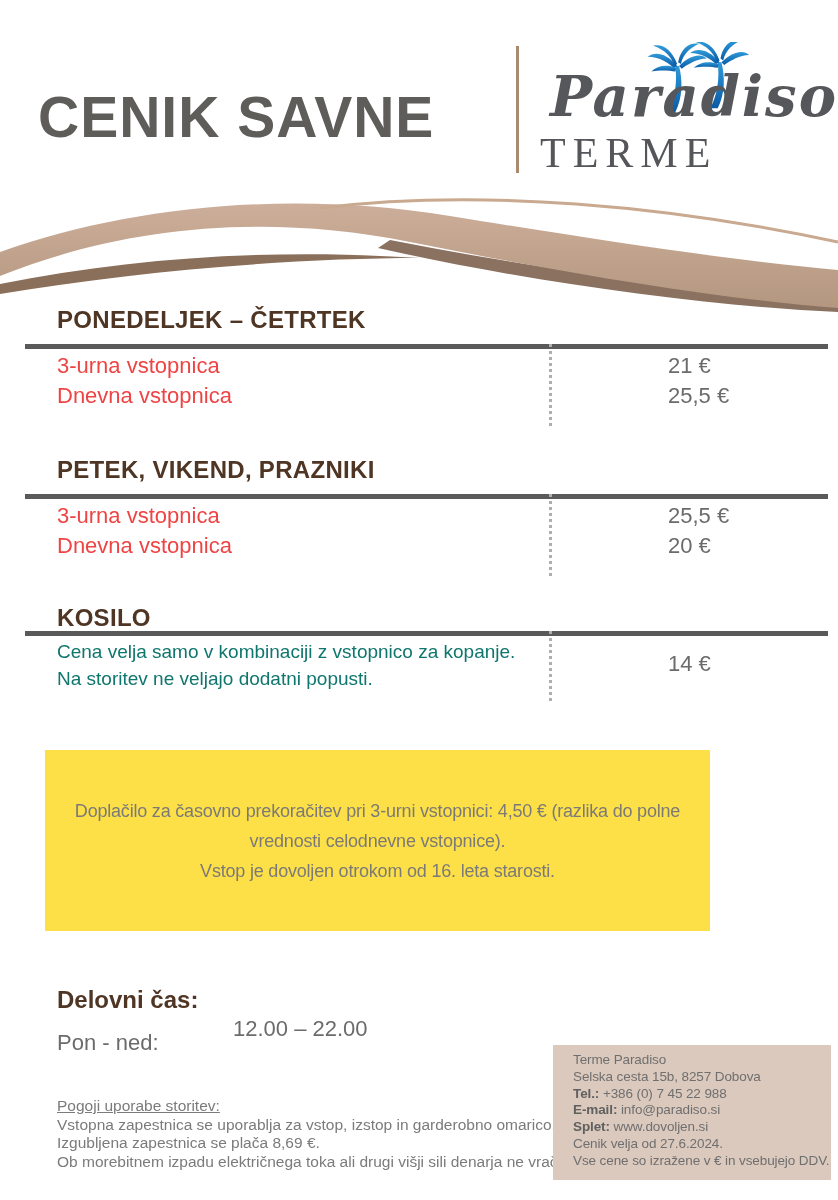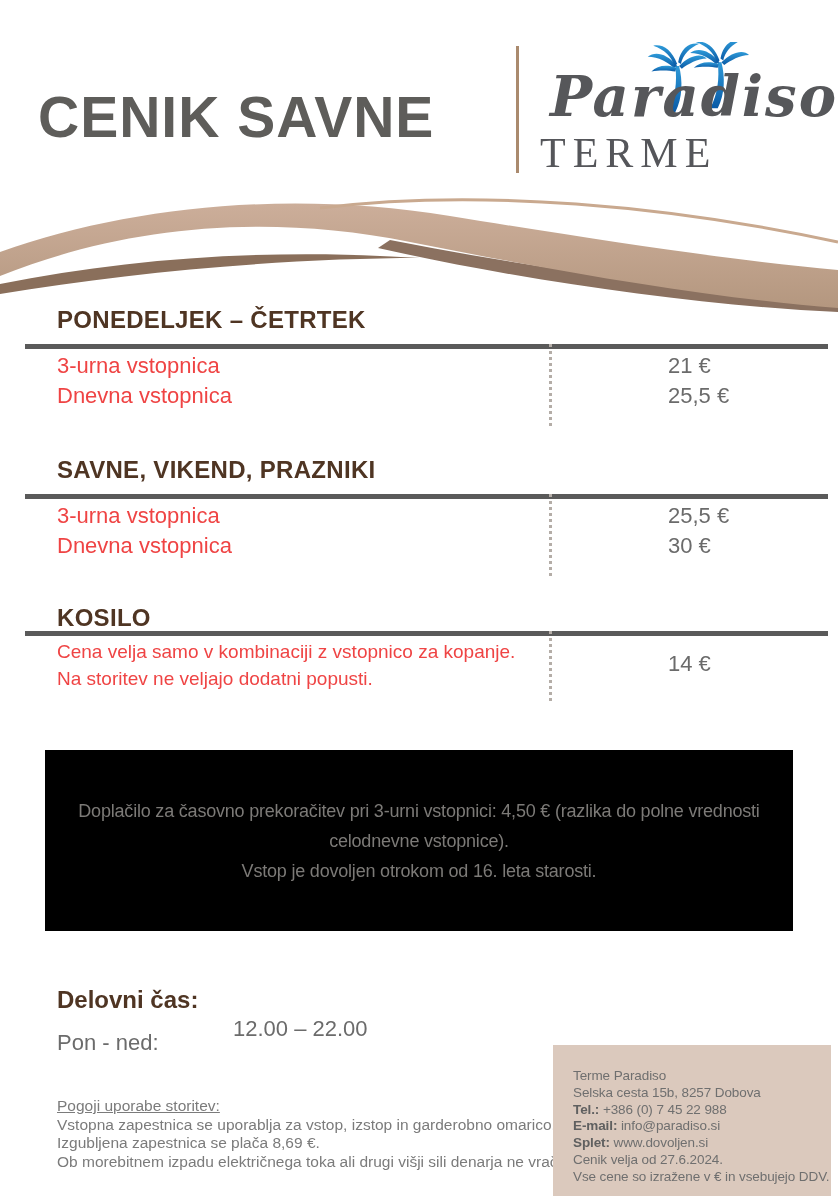--- a/index.html
+++ b/index.html
@@ -22,42 +22,42 @@
   
   .wave{position:absolute;left:0;top:186px;width:838px;height:128px;}
 
   
   .sec-heading{position:absolute;left:57px;font-size:24px;font-weight:700;
                color:#4f3523;letter-spacing:.3px;white-space:nowrap;}
   .bar{position:absolute;left:25px;width:803px;height:5px;background:#5a5a5a;}
   .dotted{position:absolute;left:549px;width:0;border-left:3px dotted #b4ada7;}
   .row-label{position:absolute;left:57px;font-size:22px;color:#ef4444;white-space:nowrap;}
   .price{position:absolute;left:650px;font-size:22px;color:#6b6b6b;white-space:nowrap;margin-left:18px;}
-  .note-line{position:absolute;left:57px;font-size:19px;color:#ef4444;white-space:nowrap;}
+  .note-line{position:absolute;left:57px;font-size:19px;color:#0f766e;white-space:nowrap;}
 
   
-  .info-box{position:absolute;left:45px;top:750px;width:748px;height:181px;
-            background:#000000;display:flex;flex-direction:column;justify-content:center;
+  .info-box{position:absolute;left:45px;top:750px;width:665px;height:181px;
+            background:#fde047;display:flex;flex-direction:column;justify-content:center;
             box-sizing:border-box;padding:0 12px;}
   .info-box p{margin:0;text-align:center;font-size:18px;line-height:30px;
               color:#7c7a77;letter-spacing:-0.2px;}
 
   
   .hours-heading{position:absolute;left:57px;top:986px;font-size:24px;font-weight:700;color:#4f3523;}
   .hours-days{position:absolute;left:57px;top:1014px;font-size:22px;color:#6b6b6b;margin-top:16px;}
   .hours-time{position:absolute;left:233px;top:1016px;font-size:22px;color:#6b6b6b;}
 
   
   .terms{position:absolute;left:57px;top:1097px;font-size:15.5px;line-height:18.6px;color:#7b7b7b;}
   .terms .t-head{text-decoration:underline;}
   .terms div{white-space:nowrap;}
 
   
   .contact-box{position:absolute;left:553px;top:1045px;width:278px;min-height:133px;
-               background:#dbc9bd;box-sizing:border-box;padding:23px 8px 10px 20px;
+               background:#dbc9bd;box-sizing:border-box;padding:7px 8px 10px 20px;
                font-size:13.5px;line-height:16.8px;color:#6f6f6f;letter-spacing:-0.1px;}
   .contact-box div{white-space:nowrap;}
   .contact-box b{font-weight:700;color:#606060;}
 </style>
 </head>
 <body>
 
 <div class="page">
 
   <div class="title">CENIK SAVNE</div>
@@ -101,27 +101,27 @@
   </svg>
 
   <div class="sec-heading" style="top:306px">PONEDELJEK – ČETRTEK</div>
   <div class="bar" style="top:344px"></div>
   <div class="dotted" style="top:344px;height:82px"></div>
   <div class="row-label" style="top:353px">3-urna vstopnica</div>
   <div class="price" style="top:353px">21 €</div>
   <div class="row-label" style="top:383px">Dnevna vstopnica</div>
   <div class="price" style="top:383px">25,5 €</div>
 
-  <div class="sec-heading" style="top:456px">SAVNE, VIKEND, PRAZNIKI</div>
+  <div class="sec-heading" style="top:456px">PETEK, VIKEND, PRAZNIKI</div>
   <div class="bar" style="top:494px"></div>
   <div class="dotted" style="top:494px;height:82px"></div>
   <div class="row-label" style="top:503px">3-urna vstopnica</div>
   <div class="price" style="top:503px">25,5 €</div>
   <div class="row-label" style="top:533px">Dnevna vstopnica</div>
-  <div class="price" style="top:533px">30 €</div>
+  <div class="price" style="top:533px">20 €</div>
 
   <div class="sec-heading" style="top:604px">KOSILO</div>
   <div class="bar" style="top:631px"></div>
   <div class="dotted" style="top:631px;height:70px"></div>
   <div class="note-line" style="top:641px">Cena velja samo v kombinaciji z vstopnico za kopanje.</div>
   <div class="note-line" style="top:668px">Na storitev ne veljajo dodatni popusti.</div>
   <div class="price" style="top:651px">14 €</div>
 
   <div class="info-box">
     <p>Doplačilo za časovno prekoračitev pri 3-urni vstopnici: 4,50 € (razlika do polne vrednosti celodnevne vstopnice).</p>

